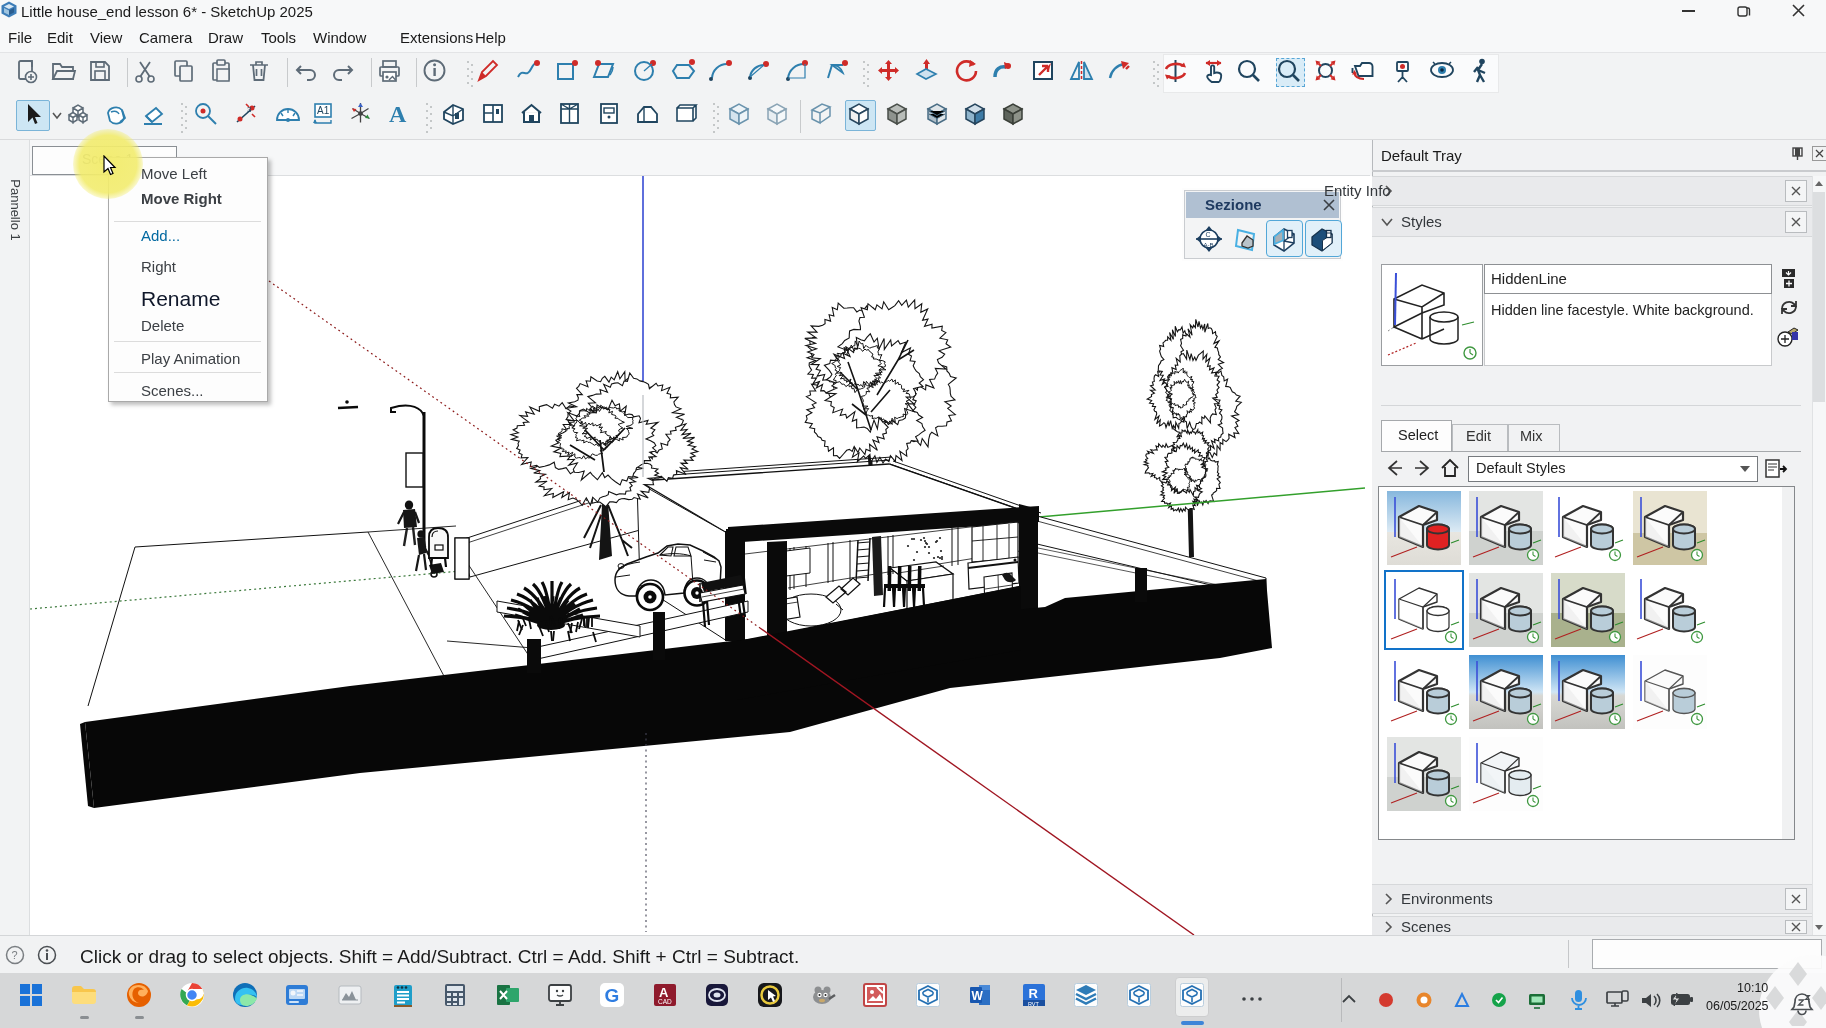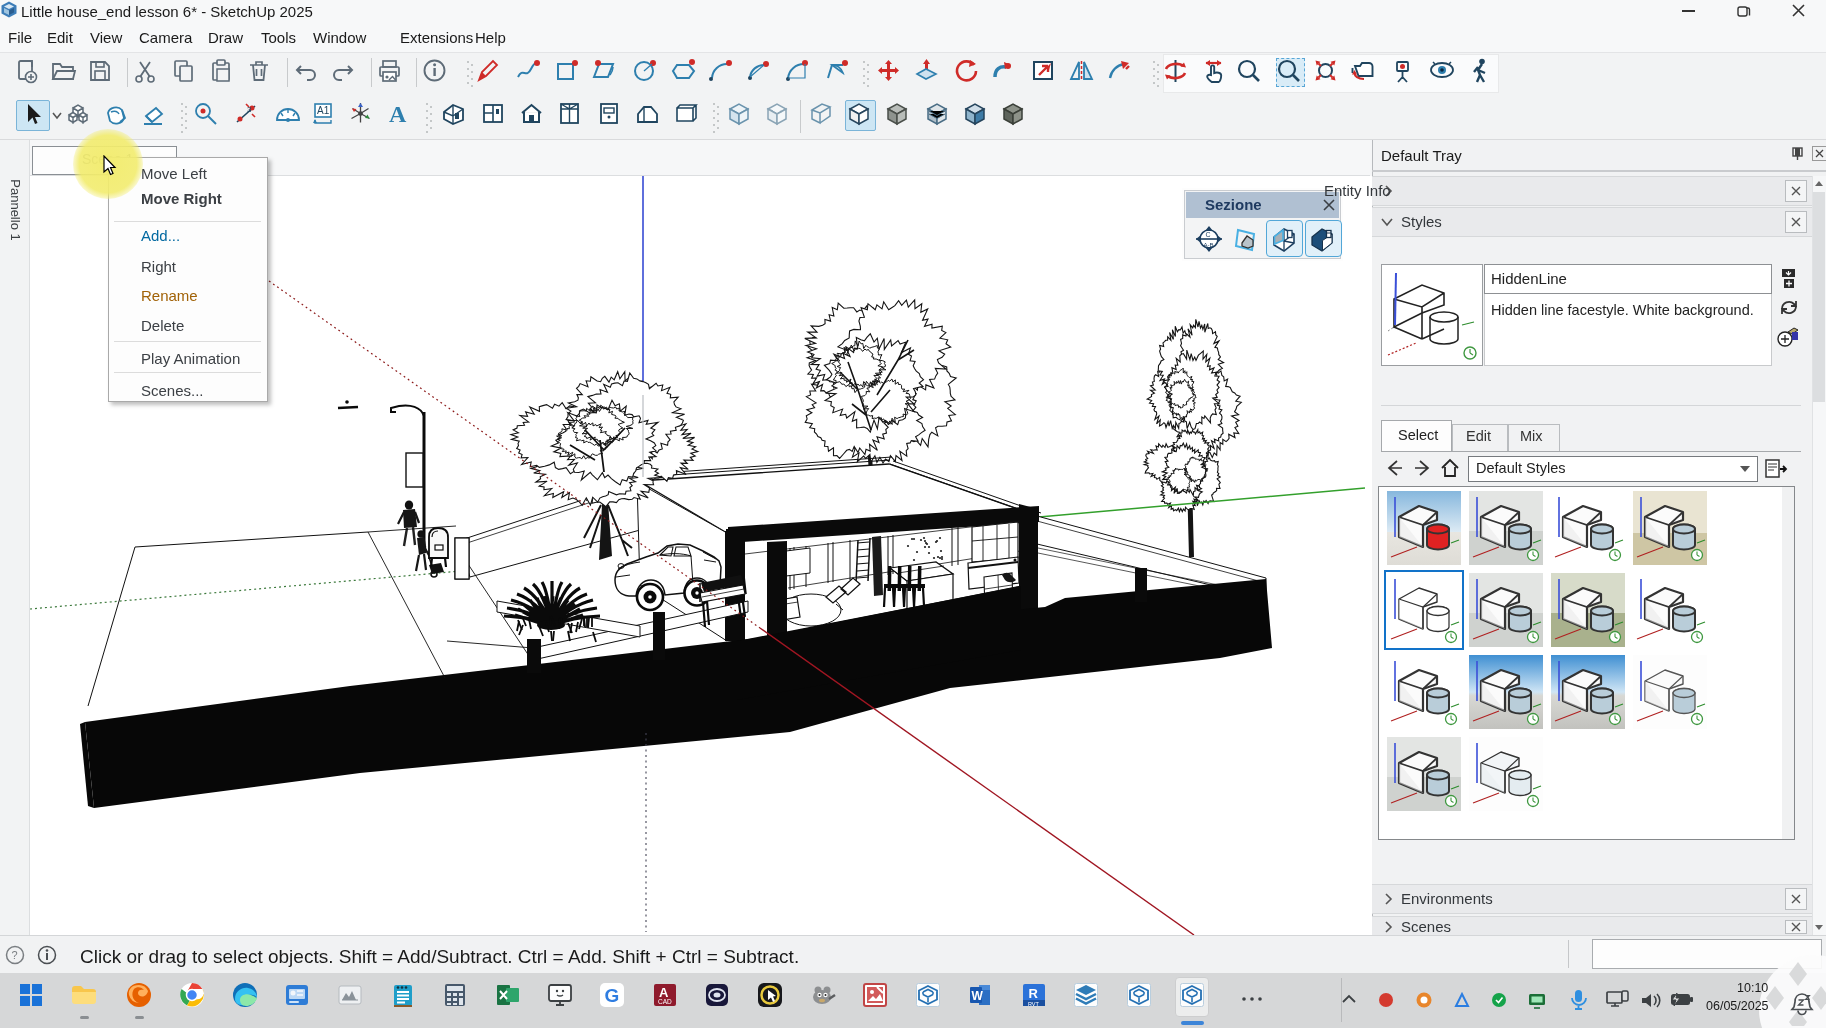--- a/index.html
+++ b/index.html
@@ -628,21 +628,21 @@
     <path d="M643 395 L643 477" stroke="#b9bcc2" stroke-width="1.2"></path>
     <path d="M269 281 L760 628" stroke="#8c1a1a" stroke-width="1.2" stroke-dasharray="1.8 3.2"></path>
     <path d="M760 628 L1194 935" stroke="#a01622" stroke-width="1.4"></path>
     <path d="M646 733 L646 932" stroke="#445" stroke-width="1.1" stroke-dasharray="2 3.5"></path>
   </svg>
 <div class="abs" style="left:108px;top:157px;width:160px;height:245px;background:#fdfdfd;border:1px solid #a9a9a9;box-shadow:3px 3px 4px rgba(0,0,0,0.25)"></div>
 <div class="abs" style="left:141px;top:165px;font-size:15px;color:#3c4045;font-weight:normal;white-space:nowrap;">Move Left</div>
 <div class="abs" style="left:141px;top:190px;font-size:15px;color:#3c4045;font-weight:bold;white-space:nowrap;">Move Right</div>
 <div class="abs" style="left:141px;top:227px;font-size:15px;color:#0369a1;font-weight:normal;white-space:nowrap;">Add...</div>
 <div class="abs" style="left:141px;top:258px;font-size:15px;color:#3c4045;font-weight:normal;white-space:nowrap;">Right</div>
-<div class="abs" style="left:141px;top:287px;font-size:15px;color:#a16207;font-weight:normal;white-space:nowrap;">Rename</div>
+<div class="abs" style="left:141px;top:287px;font-size:21px;color:#0f172a;font-weight:normal;white-space:nowrap;">Rename</div>
 <div class="abs" style="left:141px;top:317px;font-size:15px;color:#3c4045;font-weight:normal;white-space:nowrap;">Delete</div>
 <div class="abs" style="left:141px;top:350px;font-size:15px;color:#3c4045;font-weight:normal;white-space:nowrap;">Play Animation</div>
 <div class="abs" style="left:141px;top:382px;font-size:15px;color:#3c4045;font-weight:normal;white-space:nowrap;">Scenes...</div>
 <div class="abs" style="left:114px;top:221px;width:147px;height:1px;background:#dcdcdc"></div>
 <div class="abs" style="left:114px;top:341px;width:147px;height:1px;background:#dcdcdc"></div>
 <div class="abs" style="left:114px;top:372px;width:147px;height:1px;background:#dcdcdc"></div>
 <div class="abs" style="left:1184px;top:190px;width:157px;height:69px;background:#f3f4f5;border:1px solid #c9ccd0;box-shadow:0 0 0 2px #fdfdfd"></div>
 <div class="abs" style="left:1186px;top:192px;width:153px;height:26px;background:#b0c0d2"></div>
 <div class="abs" style="left:1192px;top:196px;font-size:15px;color:#1f3a60;font-weight:bold;white-space:nowrap;margin-left:13px;">Sezione</div>
 <svg class="abs" style="left:1322px;top:198px;" width="14" height="14" viewBox="0 0 14 14">

